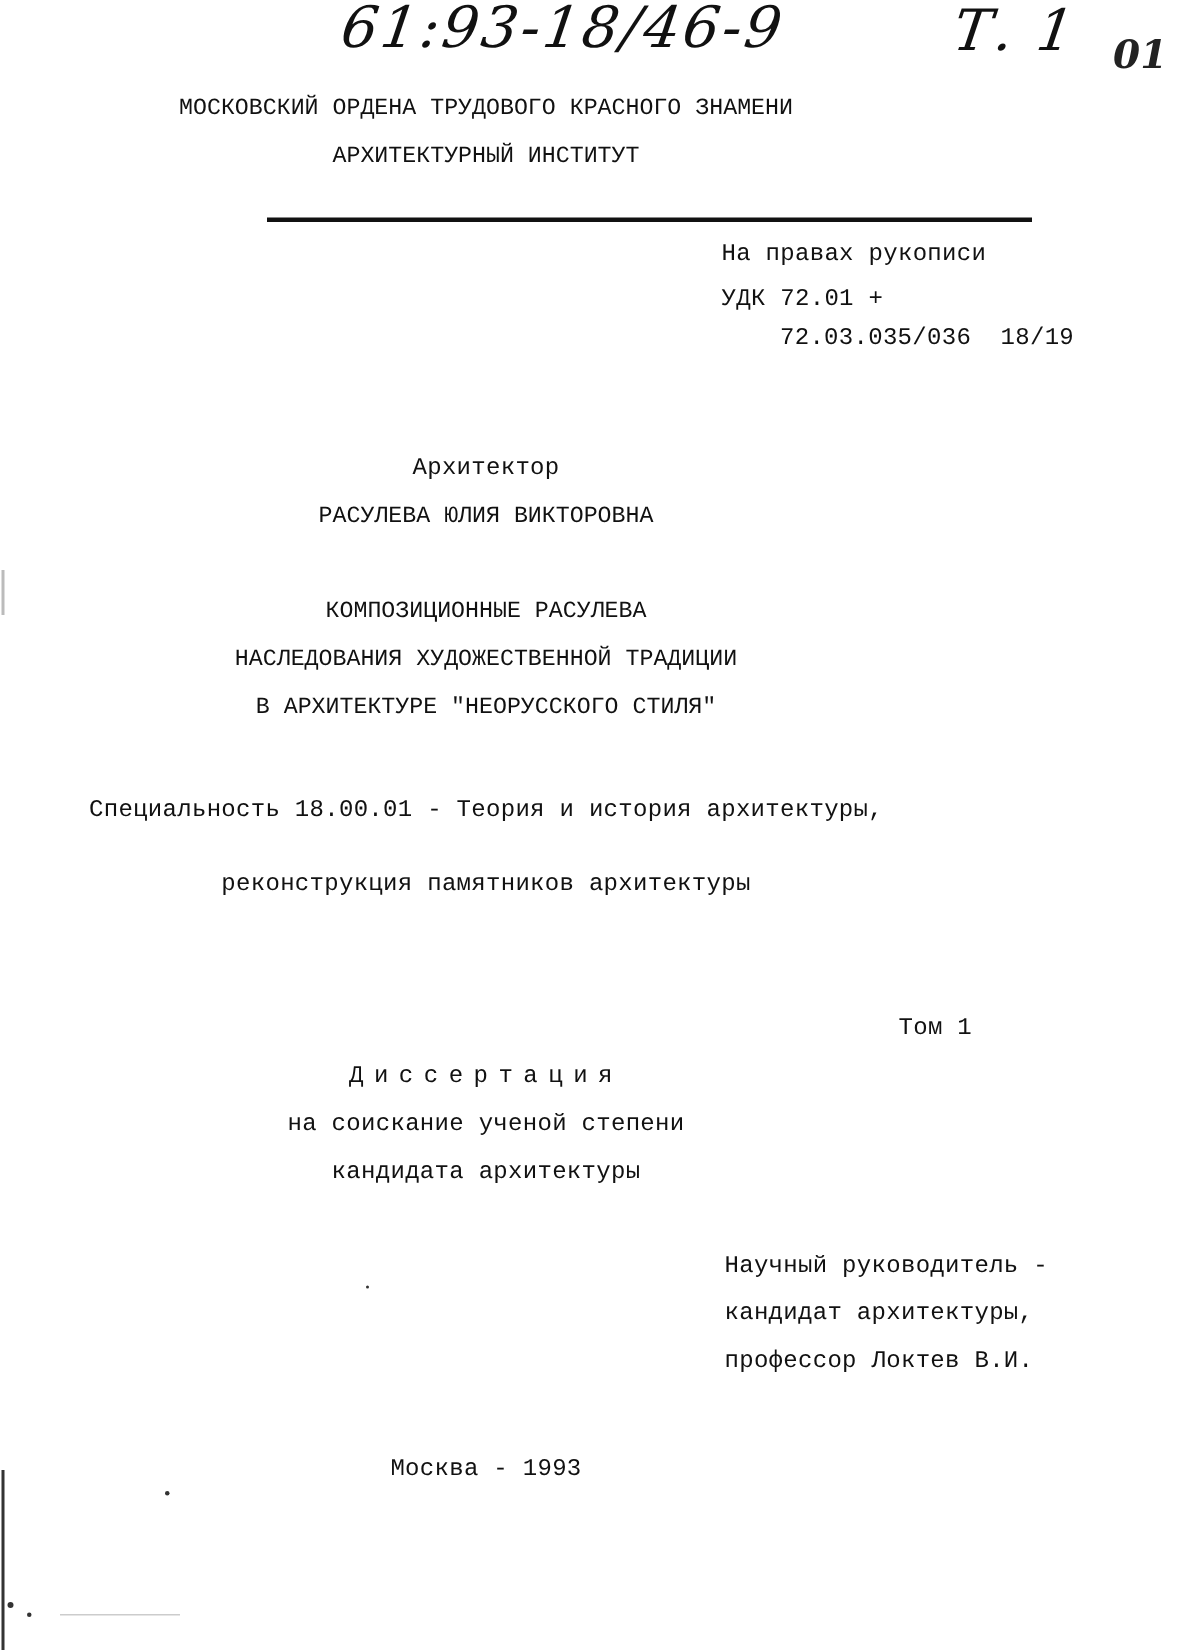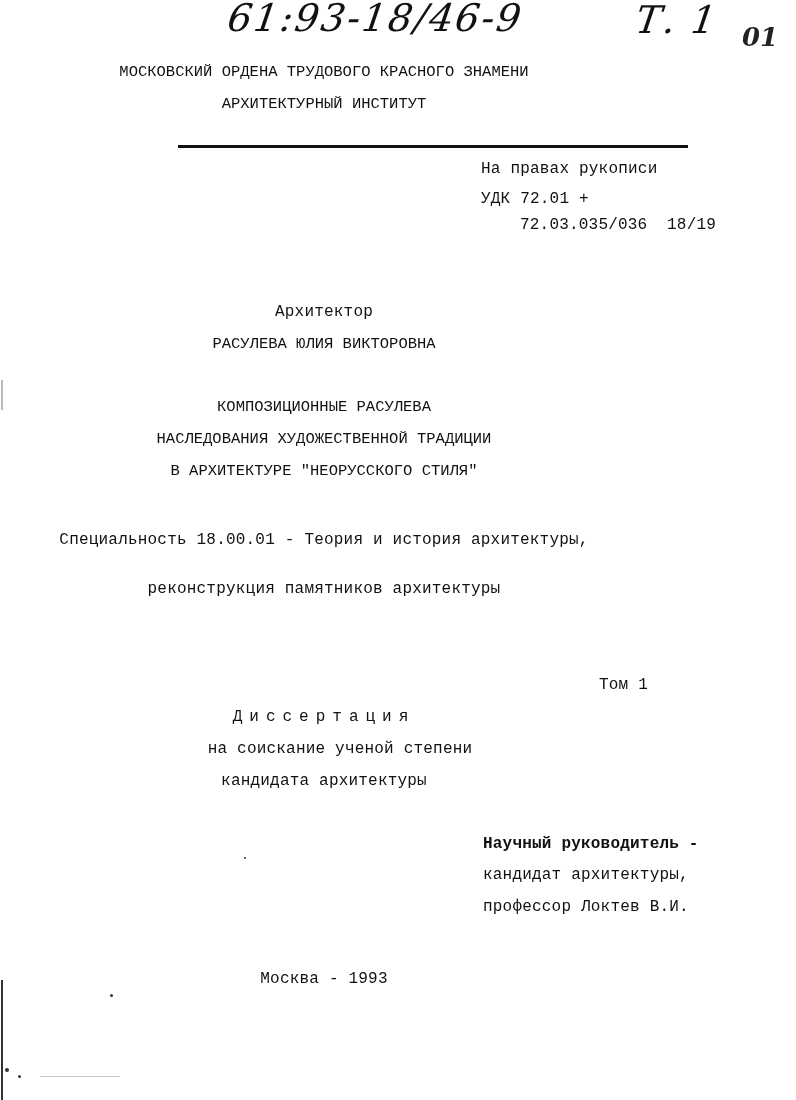--- a/index.html
+++ b/index.html
@@ -83,24 +83,24 @@
 
 <div class="abs center line caps" style="top:398px;">КОМПОЗИЦИОННЫЕ РАСУЛЕВА</div>
 <div class="abs center line caps" style="top:430px;">НАСЛЕДОВАНИЯ ХУДОЖЕСТВЕННОЙ ТРАДИЦИИ</div>
 <div class="abs center line caps" style="top:462px;">В АРХИТЕКТУРЕ "НЕОРУССКОГО СТИЛЯ"</div>
 
 <div class="abs center line" style="top:531px;">Специальность 18.00.01 - Теория и история архитектуры,</div>
 <div class="abs center line" style="top:580px;">реконструкция памятников архитектуры</div>
 
 <div class="abs center line" style="top:676px;text-align:right;">Том 1</div>
 <div class="abs center line spaced" style="top:708px;">Диссертация</div>
-<div class="abs center line" style="top:740px;padding-left:16px;">на соискание ученой степени</div>
+<div class="abs center line" style="top:740px;">на соискание ученой степени</div>
 <div class="abs center line" style="top:772px;">кандидата архитектуры</div>
 
-<div class="abs line" style="left:483px; top:835px;font-weight:bold;">Научный руководитель -</div>
+<div class="abs line" style="left:483px; top:835px;">Научный руководитель -</div>
 <div class="abs line" style="left:483px; top:866px;text-align:center;">кандидат архитектуры,</div>
 <div class="abs line" style="left:483px; top:898px;">профессор Локтев В.И.</div>
 
 <div class="abs center line" style="top:970px;">Москва - 1993</div>
 
 <div class="edge-bar" style="top:980px; height:120px;"></div>
 <div class="edge-bar" style="top:380px; height:30px; background:#bbb;"></div>
 <div class="speck" style="left:110px; top:994px; width:3px; height:3px;"></div>
 <div class="speck" style="left:244px; top:857px; width:2px; height:2px;"></div>
 <div class="speck" style="left:5px; top:1068px; width:4px; height:4px;"></div>

